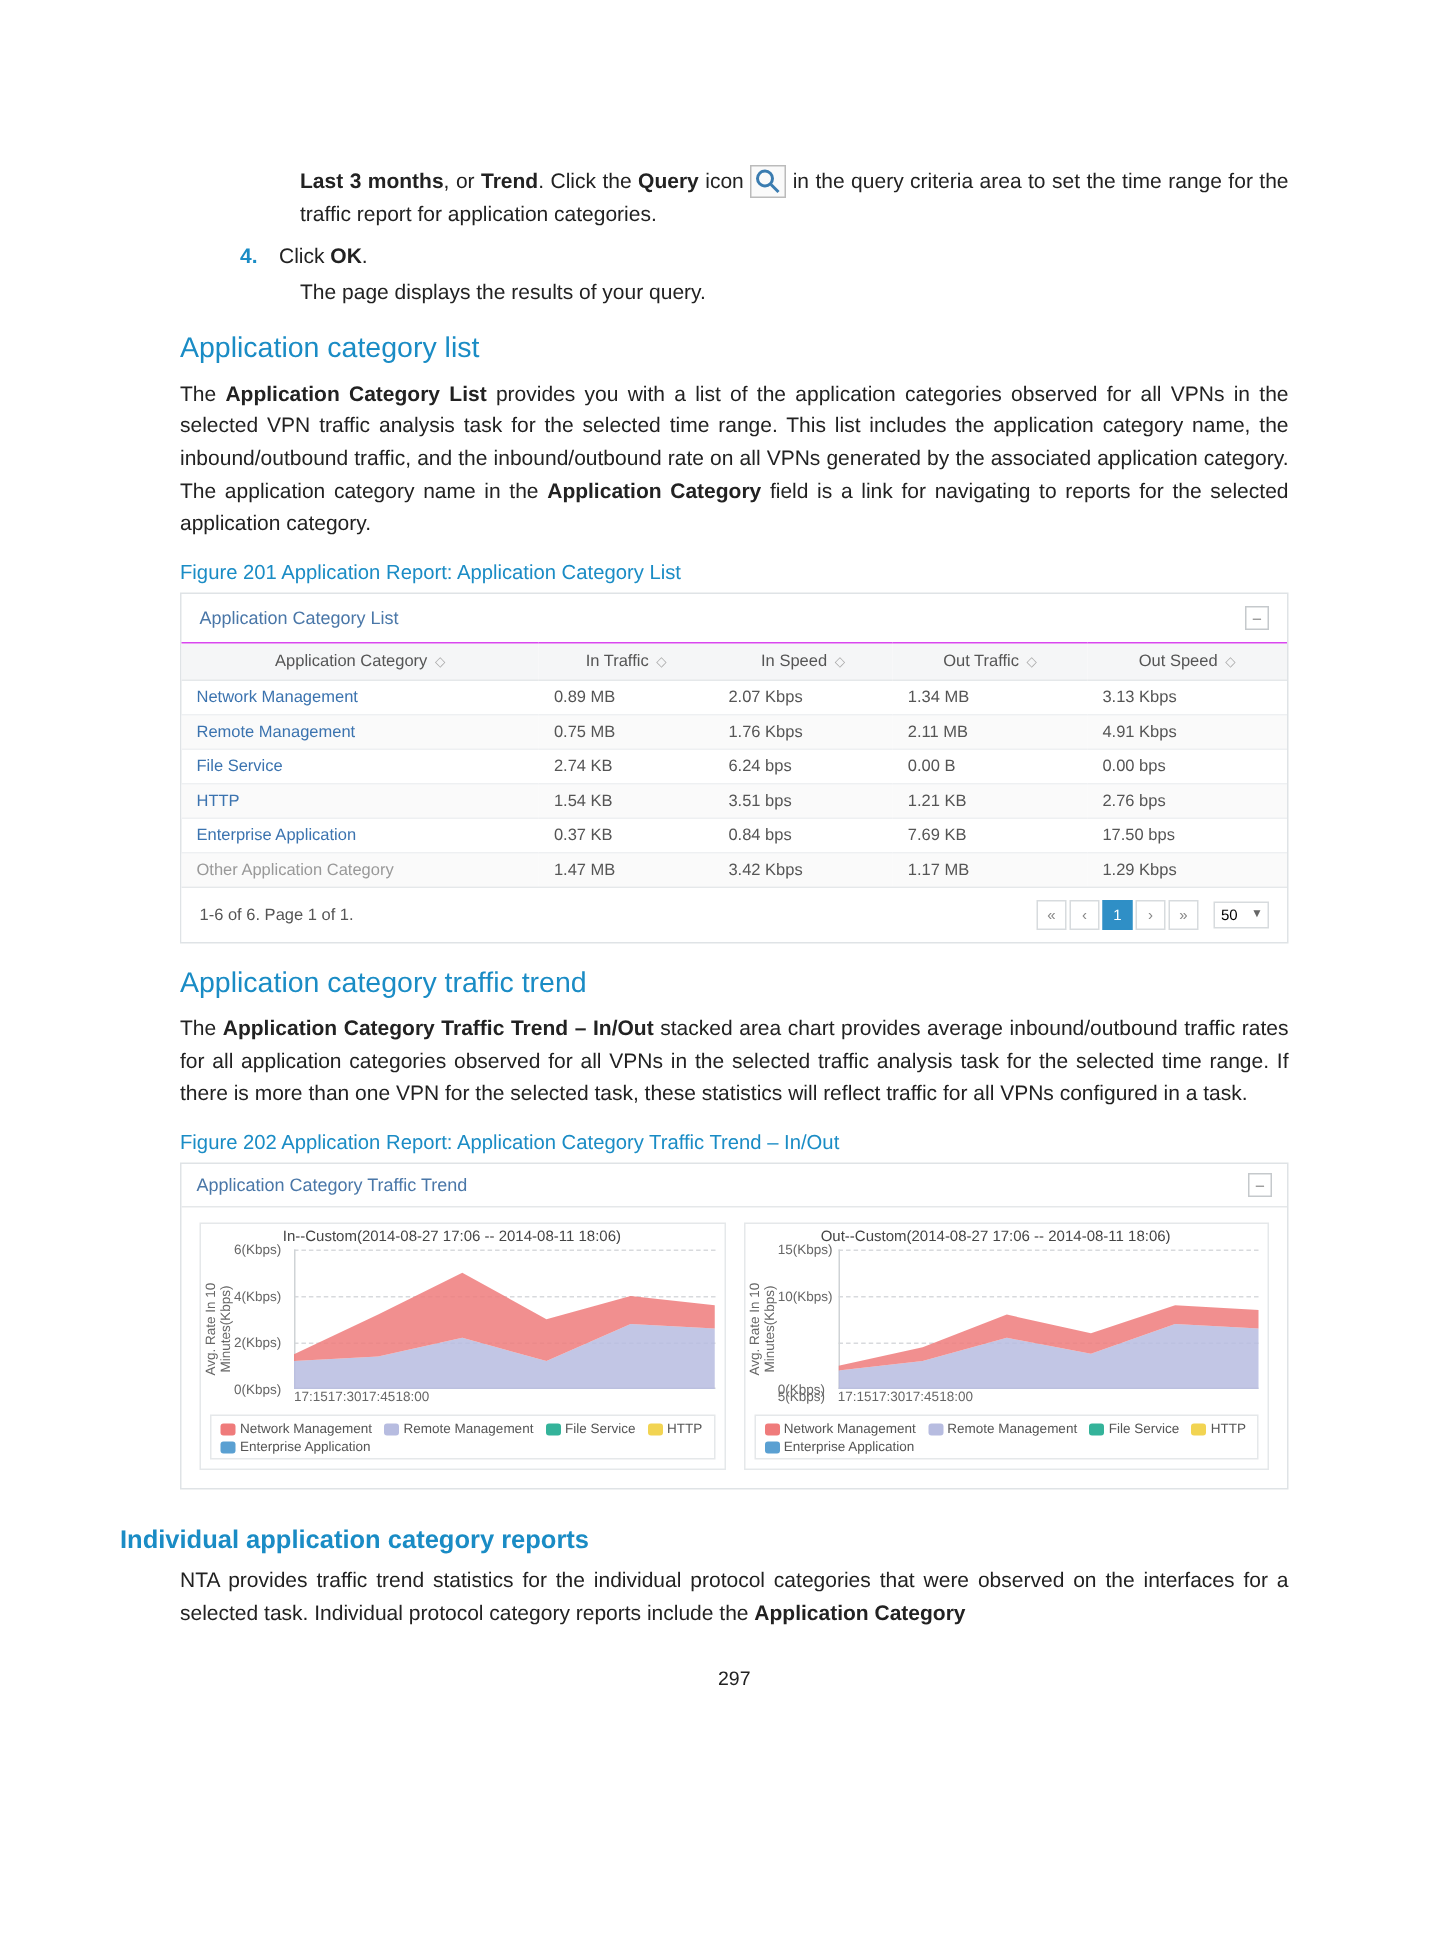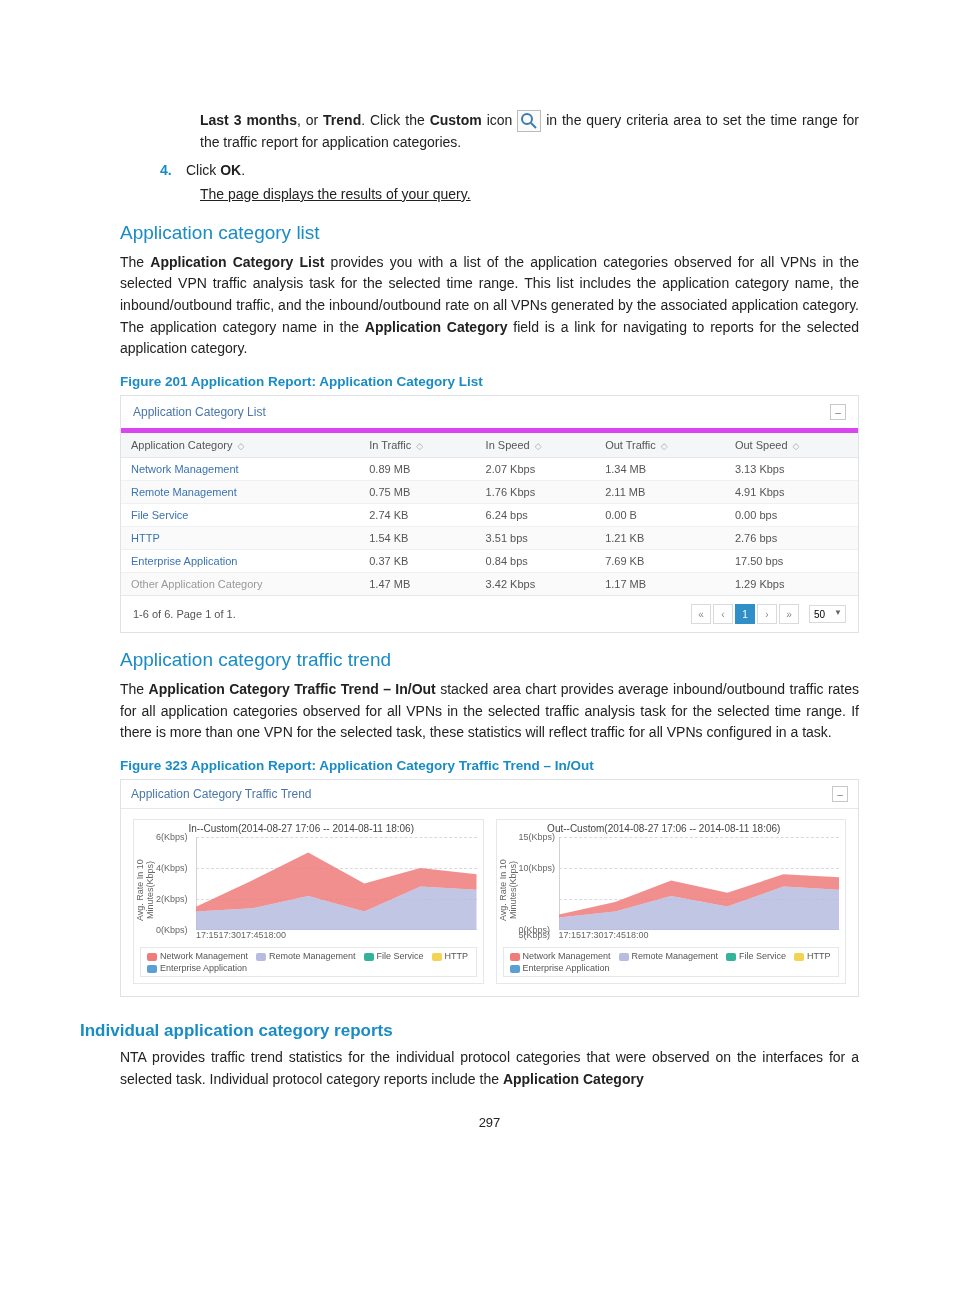--- a/index.html
+++ b/index.html
@@ -41,21 +41,21 @@
     margin: 16px 0 8px 0;
   }
   .h-indiv {
     color: #1a8cc5;
     font-size: 17px;
     font-weight: bold;
     margin: 24px 0 6px -40px;
   }
   .fig-cap {
     color: #1a8cc5;
-    font-weight: bold;
+    font-weight: normal;
     font-size: 13.5px;
     margin: 12px 0 6px 0;
   }
   b { font-weight: bold; }
   .pagenum { text-align: center; margin-top: 24px; font-size: 13px; }
 
   
   .icon-box {
     display: inline-block;
     width: 22px; height: 20px;
@@ -87,25 +87,25 @@
     display: flex; align-items: center; justify-content: center;
     font-size: 10px; color: #777;
     background: #fff;
   }
   .fig201 table {
     width: 100%;
     border-collapse: collapse;
   }
   .fig201 th {
     background: #f5f6f7;
-    text-align: left;
+    text-align: center;
     color: #555;
     font-weight: normal;
     padding: 6px 10px;
-    border-top: 5px solid #d946ef;
+    border-top: 1px solid #d946ef;
     border-bottom: 1px solid #e5e8ea;
     font-size: 11px;
   }
   .fig201 td {
     padding: 5px 10px;
     border-top: 1px solid #eef0f2;
     font-size: 11px;
   }
   .fig201 tbody tr:nth-child(even) { background: #fafafa; }
   .link-cell { color: #3b73af; }
@@ -266,37 +266,37 @@
     margin-right: 3px;
     vertical-align: middle;
   }
 </style>
 </head>
 <body>
 
 <div class="page">
 
   <p class="body-text body-text-sub">
-    <b>Last 3 months</b><span>, or </span><b>Trend</b><span>. Click the </span><b>Custom</b><span> icon </span>
+    <b>Last 3 months</b><span>, or </span><b>Trend</b><span>. Click the </span><b>Query</b><span> icon </span>
     <span class="icon-box">
       <svg width="18" height="18" viewBox="0 0 18 18">
           <circle cx="7" cy="7" r="5" stroke="#3a7cb0" stroke-width="2" fill="none"></circle>
           <line x1="11" y1="11" x2="16" y2="16" stroke="#3a7cb0" stroke-width="2"></line>
         </svg>
     </span>
     <span> in the query criteria area to set the time range for the traffic report for application categories.</span>
   </p>
 
   <div class="ol-step">
     <span class="ol-num">4.</span>
     <span>
       <span>Click </span><b>OK</b><span>.</span>
     </span>
   </div>
-  <p class="body-text body-text-sub" style="margin-left:80px;margin-top:6px;text-decoration:underline;">The page displays the results of your query.</p>
+  <p class="body-text body-text-sub" style="margin-left:80px;margin-top:6px;">The page displays the results of your query.</p>
 
   <h3 class="h-appcat">Application category list</h3>
   <p class="body-text">
     <span>The </span><b>Application Category List</b><span> provides you with a list of the application categories observed for all VPNs in the selected VPN traffic analysis task for the selected time range. This list includes the application category name, the inbound/outbound traffic, and the inbound/outbound rate on all VPNs generated by the associated application category. The application category name in the </span><b>Application Category</b><span> field is a link for navigating to reports for the selected application category.</span>
   </p>
   <div class="fig-cap">Figure 201 Application Report: Application Category List</div>
 
   <div class="fig201">
     <div class="panel-hd">
       <span>Application Category List</span>
@@ -370,21 +370,21 @@
         </span>
       </span>
     </div>
   </div>
 
 
   <h3 class="h-appcat">Application category traffic trend</h3>
   <p class="body-text">
     <span>The </span><b>Application Category Traffic Trend – In/Out</b><span> stacked area chart provides average inbound/outbound traffic rates for all application categories observed for all VPNs in the selected traffic analysis task for the selected time range. If there is more than one VPN for the selected task, these statistics will reflect traffic for all VPNs configured in a task.</span>
   </p>
-  <div class="fig-cap">Figure 323 Application Report: Application Category Traffic Trend – In/Out</div>
+  <div class="fig-cap">Figure 202 Application Report: Application Category Traffic Trend – In/Out</div>
 
   <div class="fig202">
     <div class="panel-hd">
       <span>Application Category Traffic Trend</span>
       <span class="collapse-btn">–</span>
     </div>
     <div class="charts-row">
       <div class="chart-box">
         <div class="chart-title">In--Custom(2014-08-27 17:06 -- 2014-08-11 18:06)</div>
         <div class="chart-body">

